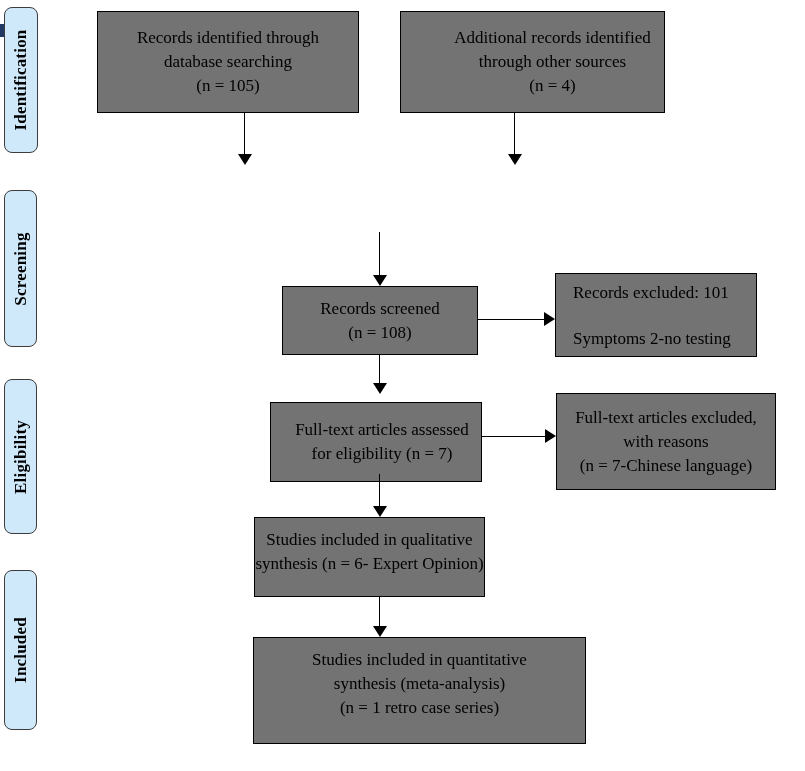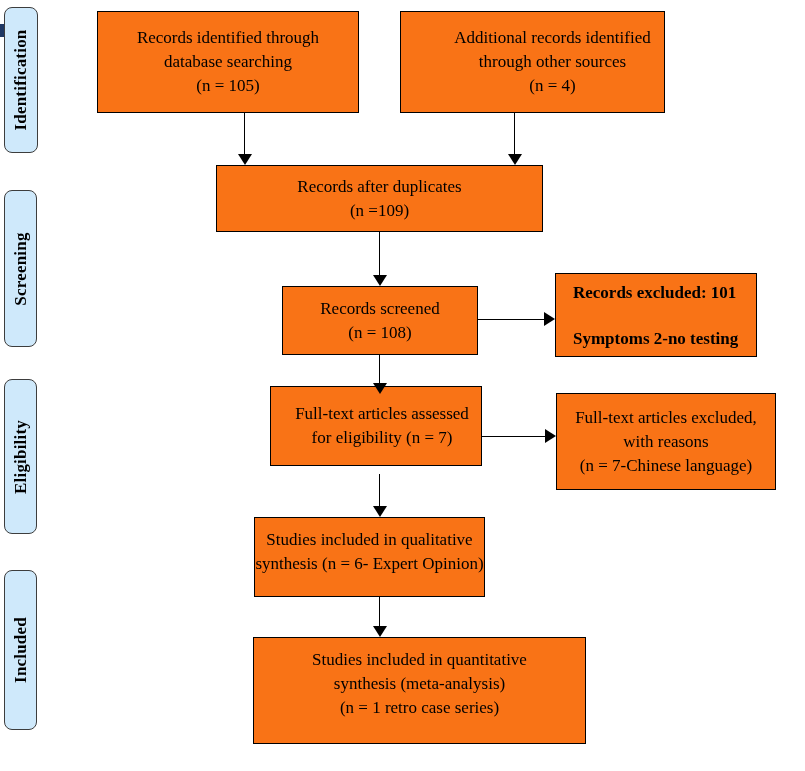--- a/index.html
+++ b/index.html
@@ -30,38 +30,38 @@
     white-space: nowrap;
     font-weight: bold;
     font-size: 17px;
     letter-spacing: 0.2px;
   }
 
   
   .fbox {
     position: absolute;
     border: 1.6px solid #000;
-    background: #f97316;
+    background: #737373;
     box-sizing: border-box;
     display: flex;
     align-items: center;
     justify-content: center;
     text-align: center;
     font-size: 17px;
     line-height: 24px;
   }
   .fbox .box-text { white-space: pre-line; width: 100%; }
   .fbox.top-align { align-items: flex-start; padding-top: 10px; }
   .fbox.left-align {
     justify-content: flex-start;
     text-align: left;
     padding-left: 17px;
     padding-right: 6px;
   }
-  .fbox.left-align .box-text { width: auto; font-weight: bold; }
+  .fbox.left-align .box-text { width: auto; }
 
   
   .vline { position: absolute; width: 0; border-left: 1.7px solid #000; }
   .hline { position: absolute; height: 0; border-top: 1.7px solid #000; }
   .head-down {
     position: absolute; width: 0; height: 0;
     border-left: 7px solid transparent;
     border-right: 7px solid transparent;
     border-top: 11px solid #000;
   }
@@ -103,37 +103,33 @@
 database searching
 (n = 105)</span>
   </div>
 
   <div class="fbox" style="left:400px; top:11px; width:265px; height:102px;padding-left:40px;">
     <span class="box-text">Additional records identified
 through other sources
 (n = 4)</span>
   </div>
 
-  <div class="fbox" style="left:216px; top:165px; width:327px; height:67px;">
-    <span class="box-text">Records after duplicates
-(n =109)</span>
-  </div>
 
   <div class="fbox" style="left:282px; top:286px; width:196px; height:69px;">
     <span class="box-text">Records screened
 (n = 108)</span>
   </div>
 
   <div class="fbox left-align" style="left:555px; top:273px; width:202px; height:84px; line-height:23px;">
     <span class="box-text">Records excluded: 101
 
 Symptoms 2-no testing</span>
   </div>
 
-  <div class="fbox" style="left:270px; top:386px; width:212px; height:80px;padding-left:12px;">
+  <div class="fbox" style="left:270px; top:402px; width:212px; height:80px;padding-left:12px;">
     <span class="box-text">Full-text articles assessed
 for eligibility (n = 7)</span>
   </div>
 
   <div class="fbox" style="left:556px; top:393px; width:220px; height:97px;">
     <span class="box-text">Full-text articles excluded,
 with reasons
 (n = 7-Chinese language)</span>
   </div>
 

